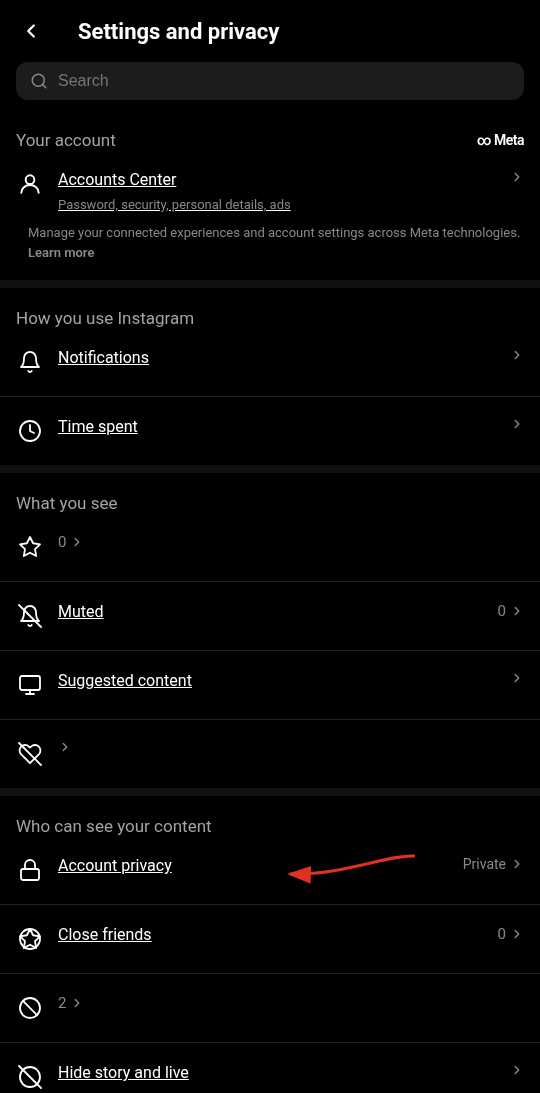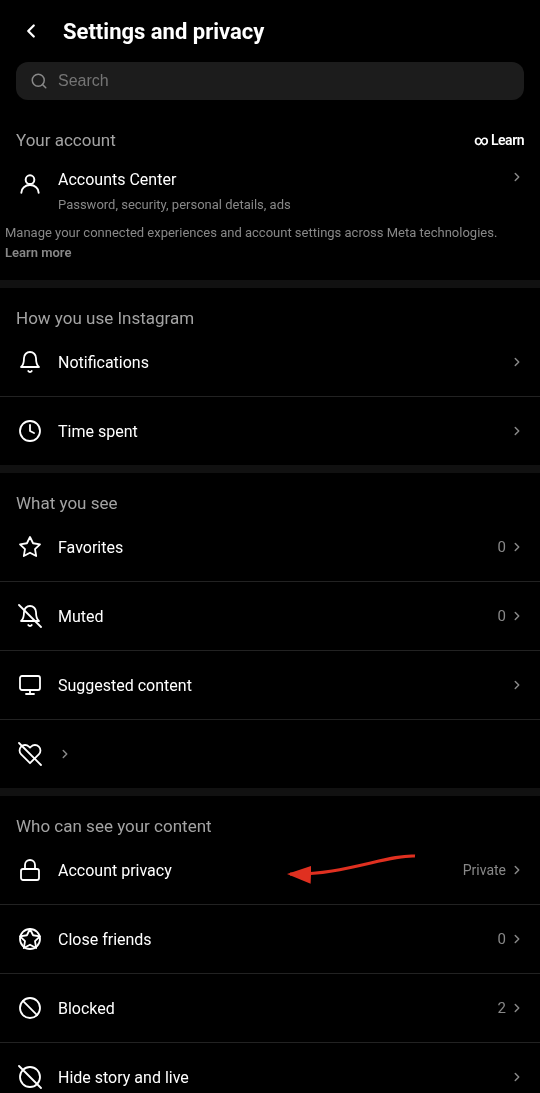--- a/index.html
+++ b/index.html
@@ -10,21 +10,21 @@
       font-family: -apple-system, BlinkMacSystemFont, 'Segoe UI', Roboto, sans-serif;
       width: 540px;
       min-height: 1093px;
       overflow-x: hidden;
     }
 
     .header {
       display: flex;
       align-items: center;
       padding: 16px 16px 12px 16px;
-      gap: 17px;
+      gap: 32px;
     }
 
     .back-btn {
       background: none;
       border: none;
       color: #fff;
       cursor: pointer;
       padding: 4px;
       display: flex;
       align-items: center;
@@ -86,38 +86,39 @@
       font-size: 14px;
       font-weight: 600;
       letter-spacing: -0.5px;
       display: flex;
       align-items: center;
       gap: 3px;
     }
 
     .settings-item {
       display: flex;
-      align-items: center;
+      align-items: flex-start;
       padding: 14px 16px;
       cursor: pointer;
       position: relative;
     }
 
     .item-icon {
       width: 28px;
       height: 28px;
       display: flex;
       align-items: center;
       justify-content: center;
       margin-right: 14px;
       flex-shrink: 0;
     }
 
     .item-content {
       flex: 1;
+      text-decoration: underline;
     }
 
     .item-title {
       font-size: 16px;
       color: #fff;
       font-weight: 400;
     }
 
     .item-subtitle {
       font-size: 13px;
@@ -127,21 +128,21 @@
 
     .item-right {
       display: flex;
       align-items: center;
       gap: 4px;
       color: #888;
       font-size: 15px;
     }
 
     .accounts-block {
-      padding: 0 16px 12px 5px;
+      padding: 0 16px 12px 28px;
     }
 
     .learn-more {
       color: #fff;
       text-decoration: none;
       font-weight: 600;
     }
 
     .manage-text {
       font-size: 13px;
@@ -201,21 +202,21 @@
       </svg>
     </div>
     <input class="search-input" type="text" placeholder="Search" style="">
   </div>
 </div>
 
 <div class="section-header">
   <span class="section-label">Your account</span>
   <div class="meta-logo">
     <span>∞</span>
-    <span>Learn</span>
+    <span>Meta</span>
   </div>
 </div>
 
 <div class="settings-item accounts-row">
   <div class="item-icon">
     <svg width="26" height="26" viewBox="0 0 24 24" fill="none" stroke="white" stroke-width="1.8" stroke-linecap="round" stroke-linejoin="round">
       <circle cx="12" cy="8" r="4"></circle>
       <path d="M4 20c0-4 3.6-7 8-7s8 3 8 7"></path>
     </svg>
   </div>
@@ -282,23 +283,20 @@
 
 <div class="section-header">
   <span class="section-label">What you see</span>
 </div>
 
 <div class="settings-item">
   <div class="item-icon">
     <svg width="24" height="24" viewBox="0 0 24 24" fill="none" stroke="white" stroke-width="1.8" stroke-linecap="round" stroke-linejoin="round">
       <polygon points="12 2 15.09 8.26 22 9.27 17 14.14 18.18 21.02 12 17.77 5.82 21.02 7 14.14 2 9.27 8.91 8.26 12 2"></polygon>
     </svg>
-  </div>
-  <div class="item-content">
-    <div class="item-title">Favorites</div>
   </div>
   <div class="item-right">
     <span>0</span>
     <svg width="14" height="14" viewBox="0 0 24 24" fill="none" stroke="#888" stroke-width="2.5" stroke-linecap="round" stroke-linejoin="round">
       <polyline points="9 18 15 12 9 6"></polyline>
     </svg>
   </div>
 </div>
 
 <div class="divider"></div>
@@ -415,23 +413,20 @@
 
 <div class="divider"></div>
 
 <div class="settings-item">
   <div class="item-icon">
     <svg width="24" height="24" viewBox="0 0 24 24" fill="none" stroke="white" stroke-width="1.8" stroke-linecap="round" stroke-linejoin="round">
       <circle cx="12" cy="12" r="10"></circle>
       <line x1="4.93" y1="4.93" x2="19.07" y2="19.07"></line>
     </svg>
   </div>
-  <div class="item-content">
-    <div class="item-title">Blocked</div>
-  </div>
   <div class="item-right">
     <span>2</span>
     <svg width="14" height="14" viewBox="0 0 24 24" fill="none" stroke="#888" stroke-width="2.5" stroke-linecap="round" stroke-linejoin="round">
       <polyline points="9 18 15 12 9 6"></polyline>
     </svg>
   </div>
 </div>
 
 <div class="divider"></div>
 

